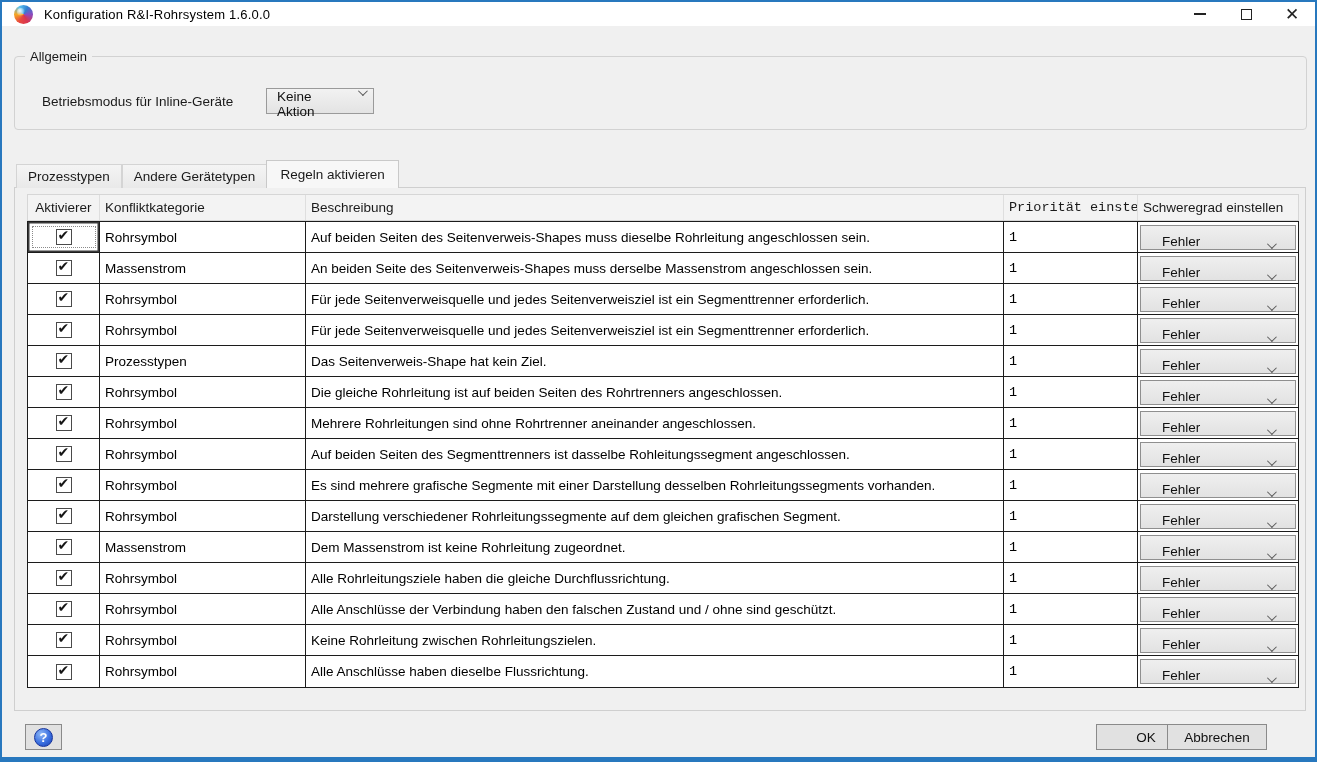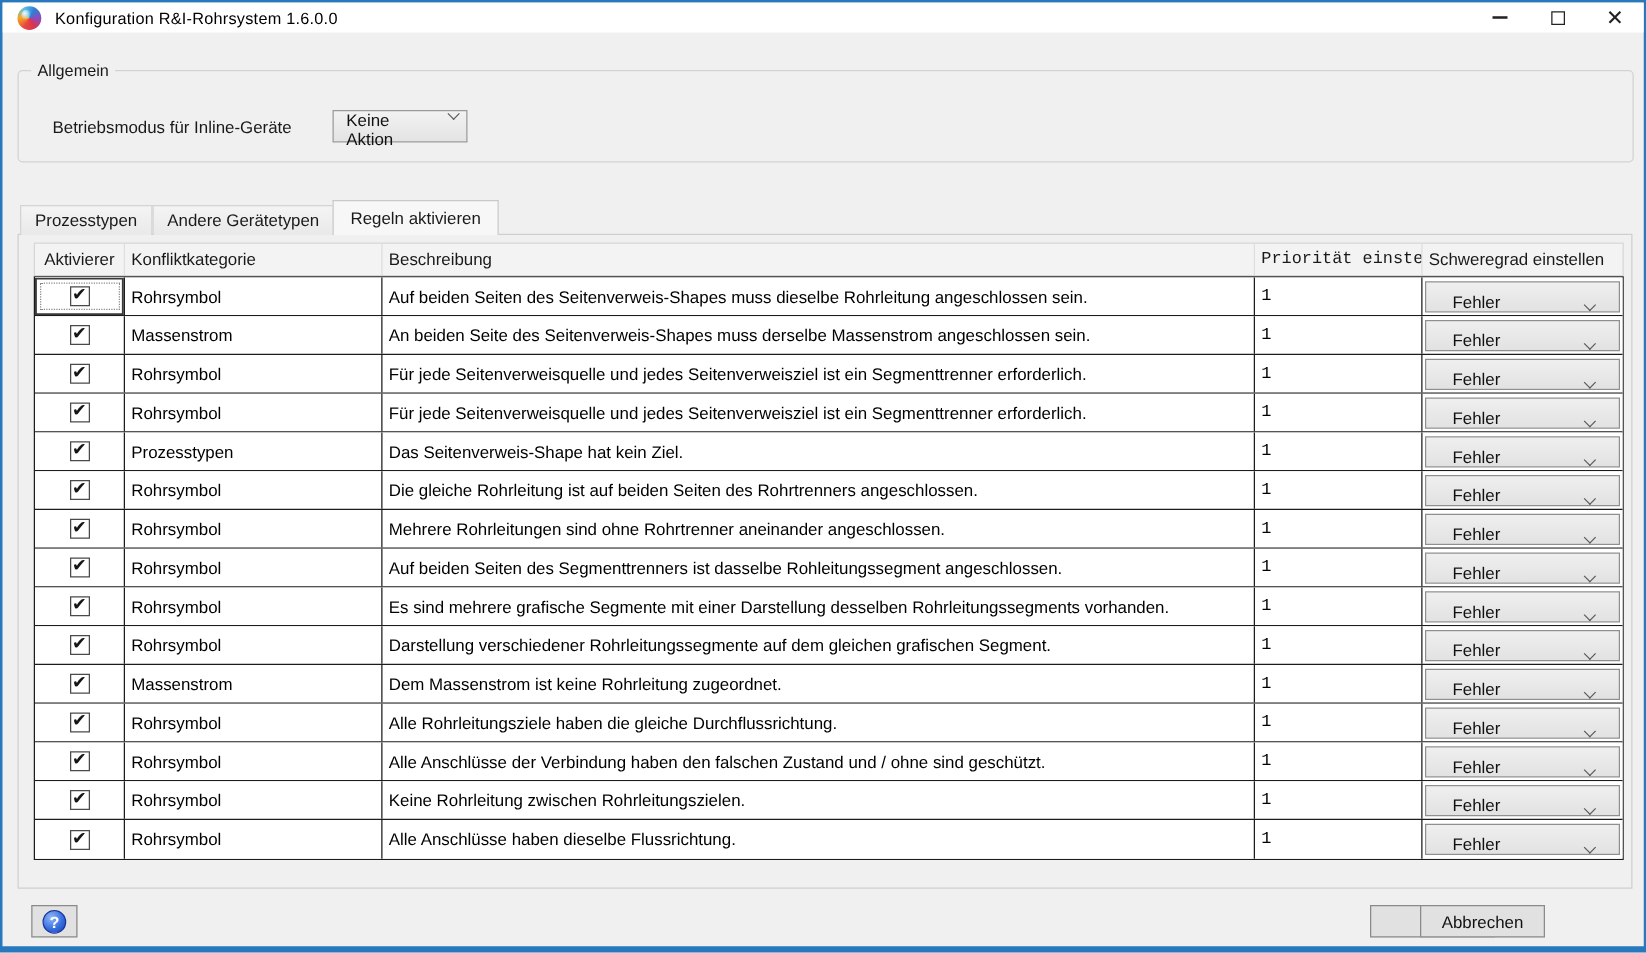--- a/index.html
+++ b/index.html
@@ -80,21 +80,21 @@
   
   .btn {
     position:absolute; top:722px; height:26px; background:#e1e1e1; border:1px solid #8a8a8a;
     display:flex; align-items:center; justify-content:center; font-size:13.5px; color:#111;
   }
   .help-btn { left:23px; width:37px; }
   .help-icon { width:19px; height:19px; border-radius:50%;
     background:radial-gradient(circle at 35% 30%, #8fb9f7 0%, #3a6fe0 55%, #1a3fb0 100%);
     border:1px solid #16339c; color:#fff; font-size:13px; font-weight:bold; display:flex; align-items:center; justify-content:center; }
   .ok-btn { left:1094px; width:100px; }
-  .cancel-btn { left:1134px; width:100px; }
+  .cancel-btn { left:1165px; width:100px; }
 </style>
 </head>
 <body>
 
 <div class="window">
 
   <div class="titlebar">
     <div class="app-icon"></div>
     <div class="title-text">Konfiguration R&amp;I-Rohrsystem  1.6.0.0</div>
     <div class="win-controls">

